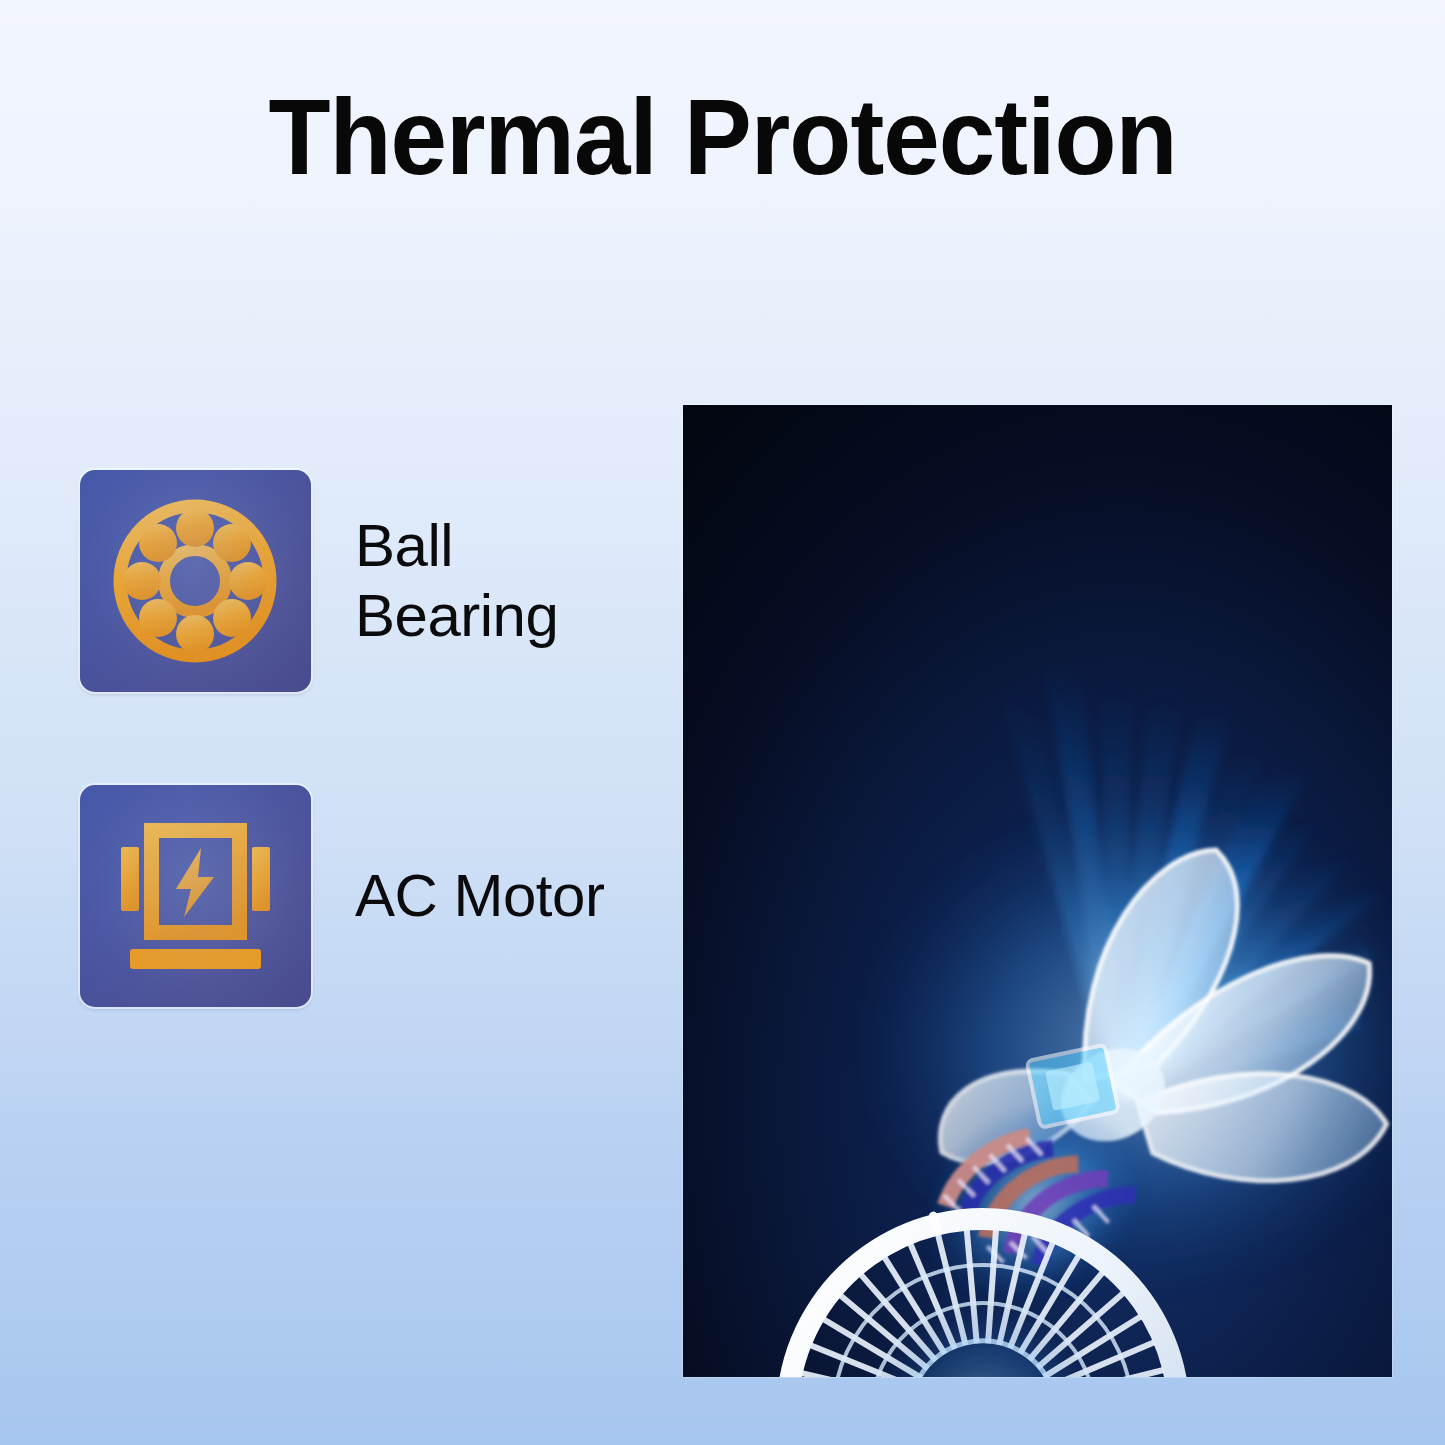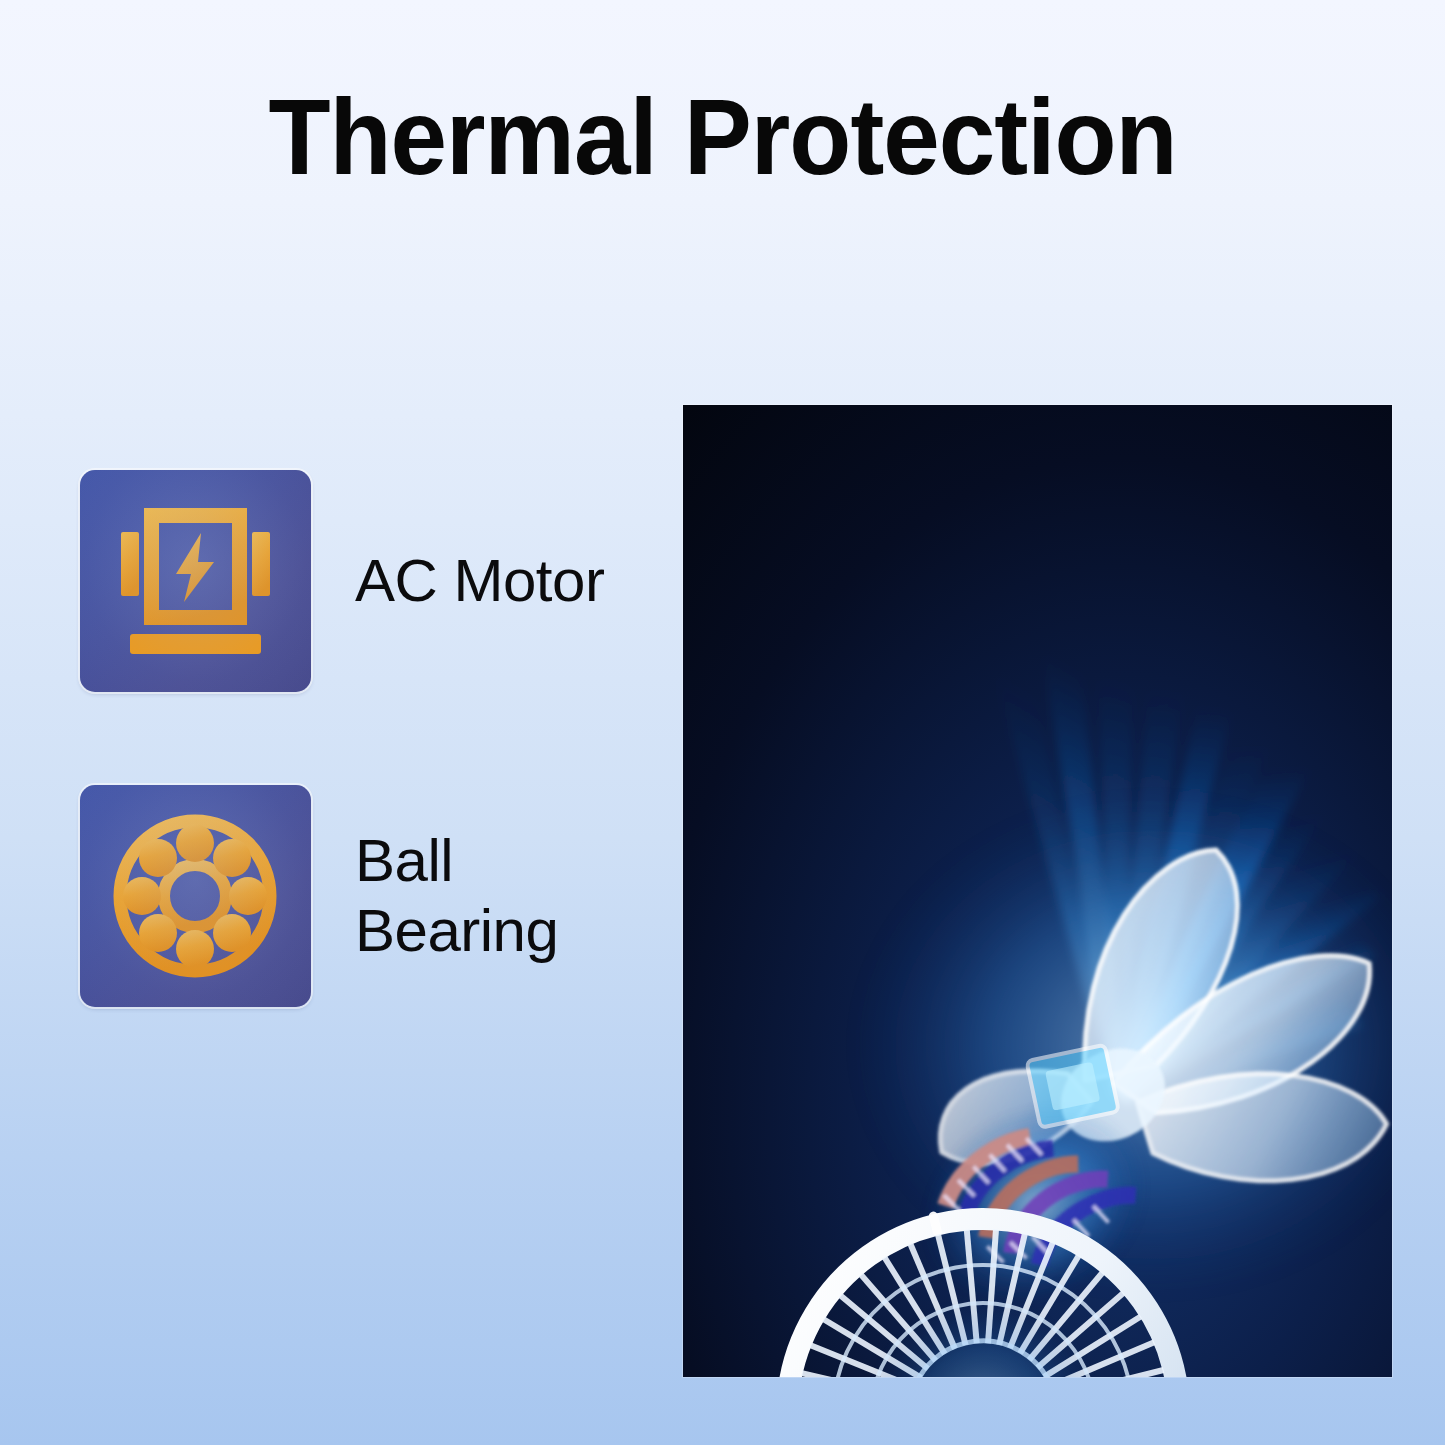--- a/index.html
+++ b/index.html
@@ -117,45 +117,20 @@
 <div class="page">
 
   <div class="title">Thermal Protection</div>
 
   <div class="features">
 
     <div class="feature-row">
       <div class="icon-tile">
         <svg viewBox="0 0 231 222">
           <defs>
-            <linearGradient id="orGrad1" x1="0" y1="0" x2="0.3" y2="1">
-              <stop offset="0%" stop-color="#fdbe3d"></stop>
-              <stop offset="55%" stop-color="#f9a51a"></stop>
-              <stop offset="100%" stop-color="#ef9209"></stop>
-            </linearGradient>
-          </defs>
-
-          <rect x="41" y="62" width="18" height="64" rx="2" fill="url(#orGrad1)"></rect>
-
-          <rect x="172" y="62" width="18" height="64" rx="2" fill="url(#orGrad1)"></rect>
-
-          <path d="M64 38 H167 V155 H64 Z M79 53 V140 H152 V53 Z" fill="url(#orGrad1)" fill-rule="evenodd"></path>
-
-          <path d="M121 63 L96 104 L111 104 L104 132 L134 92 L118 92 Z" fill="url(#orGrad1)"></path>
-
-          <rect x="50" y="164" width="131" height="20" rx="3" fill="#f59c10"></rect>
-        </svg>
-      </div>
-      <div class="feature-label">AC Motor</div>
-    </div>
-
-    <div class="feature-row">
-      <div class="icon-tile">
-        <svg viewBox="0 0 231 222">
-          <defs>
             <linearGradient id="orGrad2" x1="0" y1="0" x2="0.25" y2="1">
               <stop offset="0%" stop-color="#fdc04a"></stop>
               <stop offset="50%" stop-color="#f9a51a"></stop>
               <stop offset="100%" stop-color="#ef9008"></stop>
             </linearGradient>
           </defs>
 
           <circle cx="115" cy="111" r="75" fill="none" stroke="url(#orGrad2)" stroke-width="13"></circle>
 
           <circle cx="115" cy="111" r="31" fill="none" stroke="url(#orGrad2)" stroke-width="12"></circle>
@@ -167,20 +142,45 @@
             <circle cx="152" cy="148" r="19"></circle>
             <circle cx="115" cy="164" r="19"></circle>
             <circle cx="78" cy="148" r="19"></circle>
             <circle cx="62" cy="111" r="19"></circle>
             <circle cx="78" cy="73" r="19"></circle>
           </g>
         </svg>
       </div>
       <div class="feature-label">Ball
 Bearing</div>
+    </div>
+
+    <div class="feature-row">
+      <div class="icon-tile">
+        <svg viewBox="0 0 231 222">
+          <defs>
+            <linearGradient id="orGrad1" x1="0" y1="0" x2="0.3" y2="1">
+              <stop offset="0%" stop-color="#fdbe3d"></stop>
+              <stop offset="55%" stop-color="#f9a51a"></stop>
+              <stop offset="100%" stop-color="#ef9209"></stop>
+            </linearGradient>
+          </defs>
+
+          <rect x="41" y="62" width="18" height="64" rx="2" fill="url(#orGrad1)"></rect>
+
+          <rect x="172" y="62" width="18" height="64" rx="2" fill="url(#orGrad1)"></rect>
+
+          <path d="M64 38 H167 V155 H64 Z M79 53 V140 H152 V53 Z" fill="url(#orGrad1)" fill-rule="evenodd"></path>
+
+          <path d="M121 63 L96 104 L111 104 L104 132 L134 92 L118 92 Z" fill="url(#orGrad1)"></path>
+
+          <rect x="50" y="164" width="131" height="20" rx="3" fill="#f59c10"></rect>
+        </svg>
+      </div>
+      <div class="feature-label">AC Motor</div>
     </div>
 
 
   </div>
 
   <div class="photo">
     <svg viewBox="0 0 709 972" preserveAspectRatio="xMidYMid slice">
       <defs>
 
         <radialGradient id="bgG" cx="0.62" cy="0.72" r="0.95">

